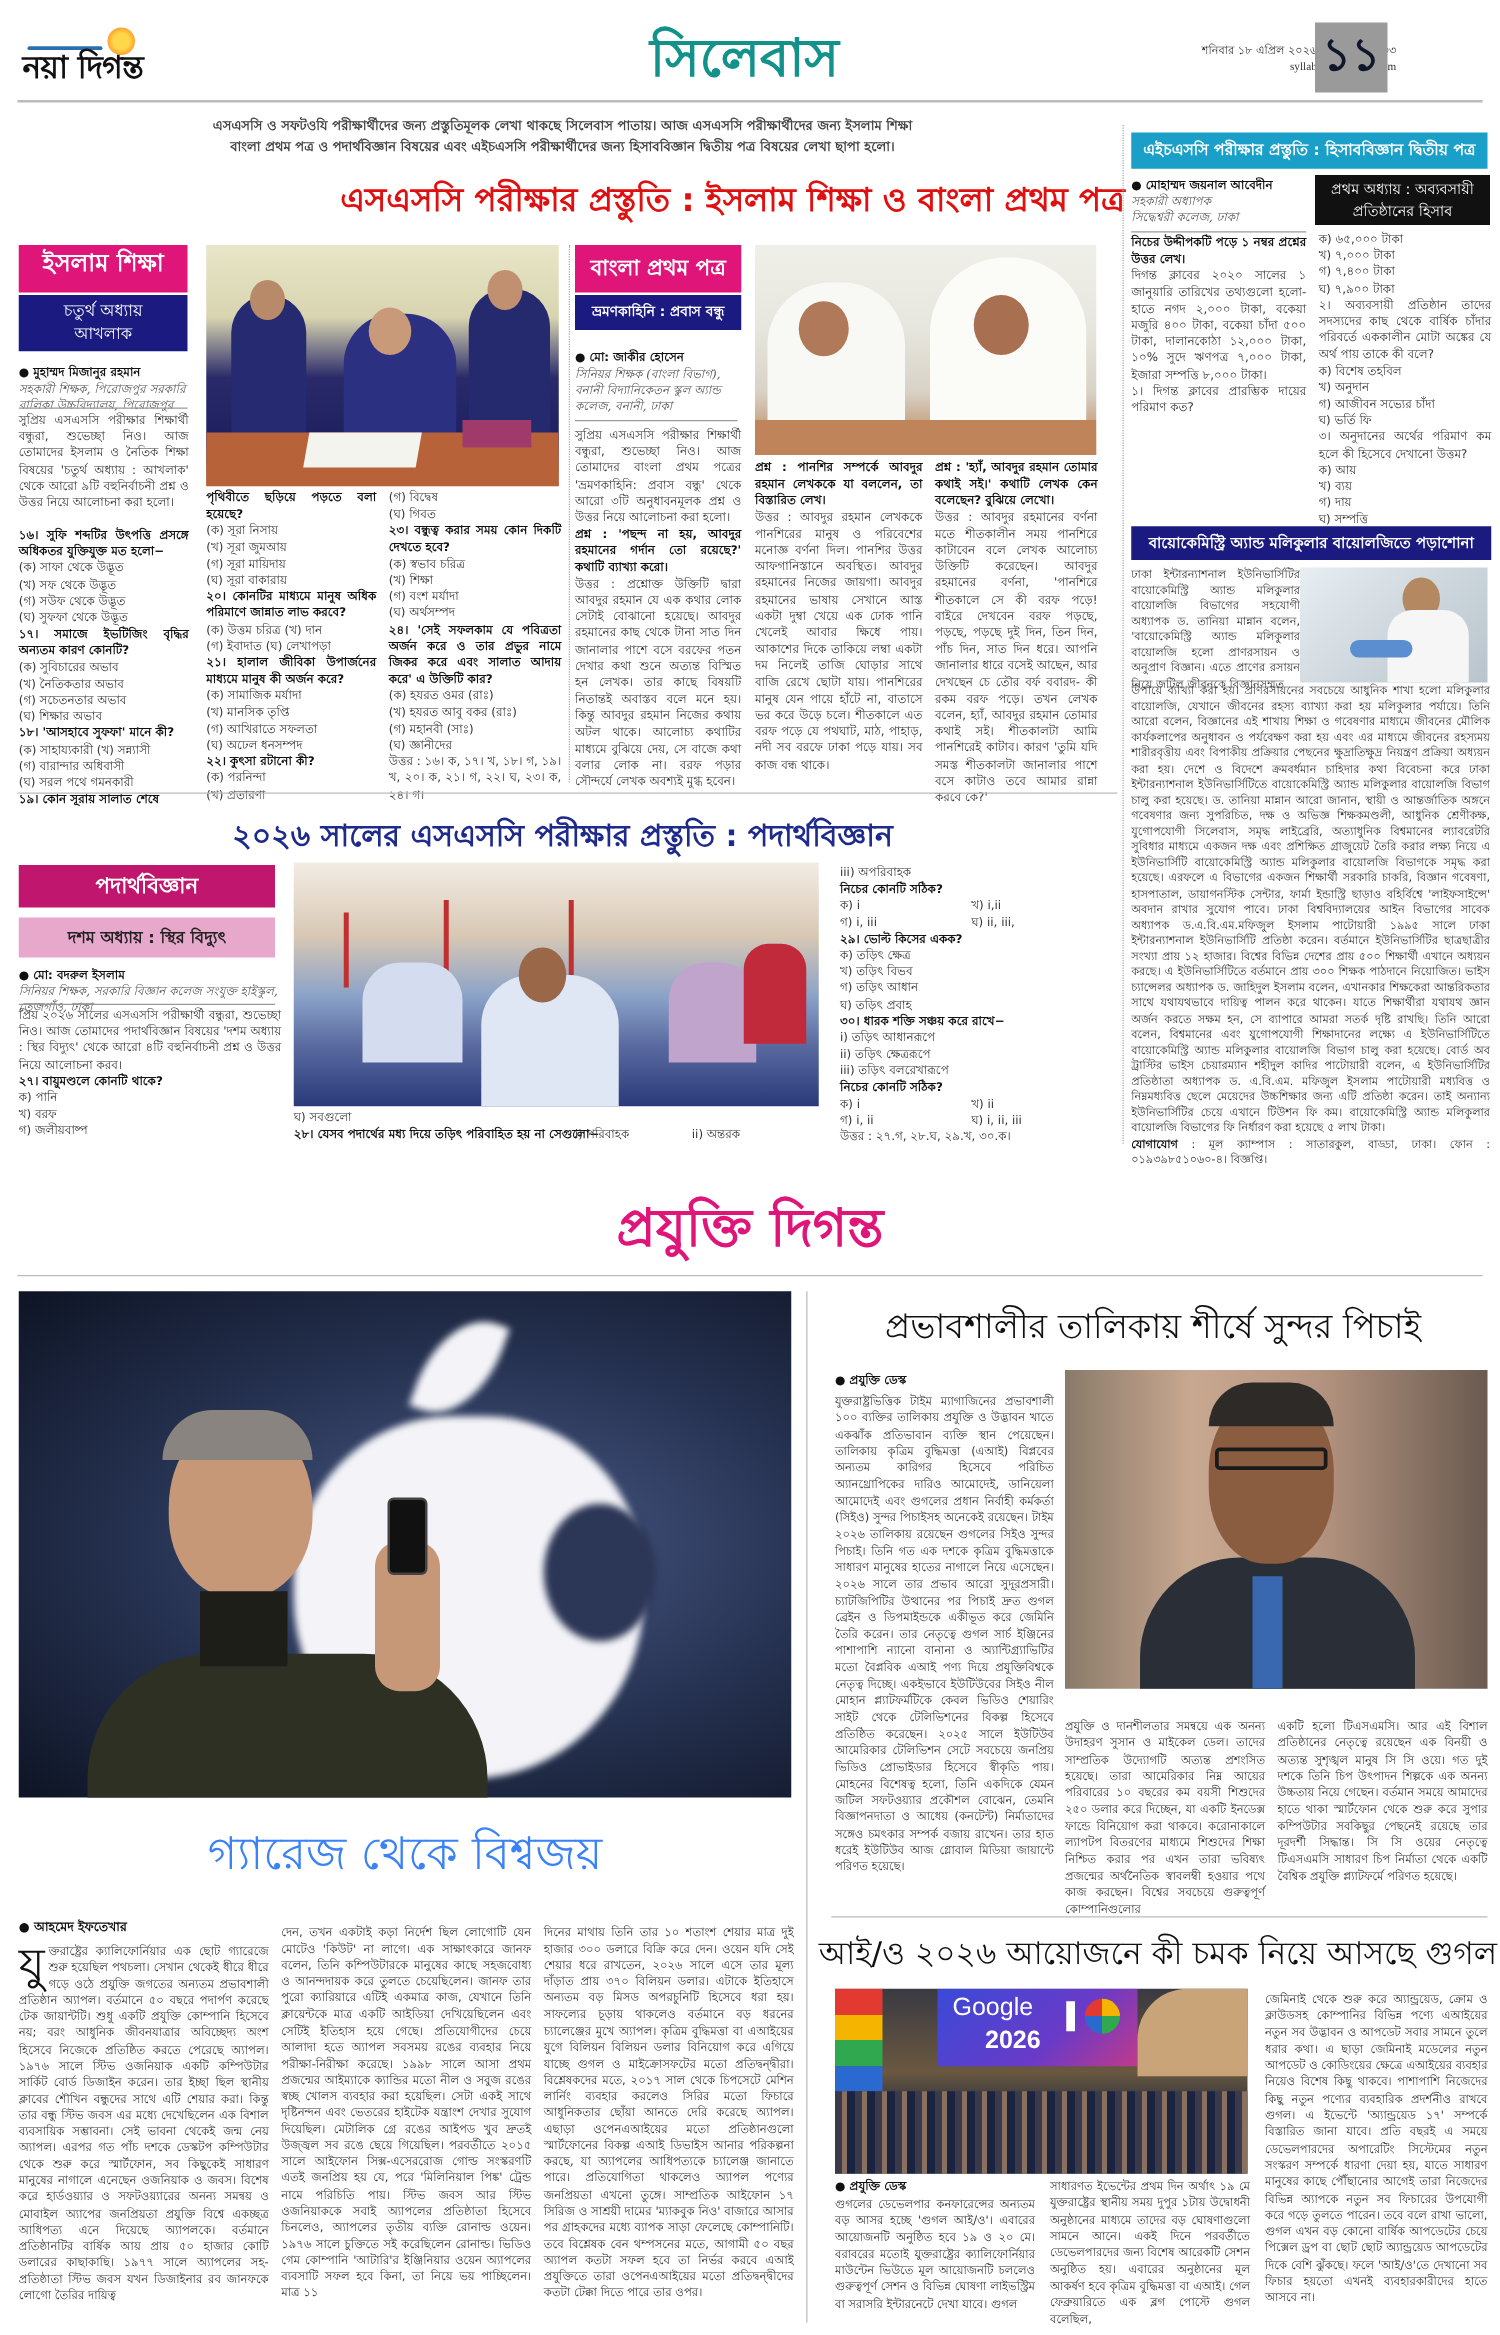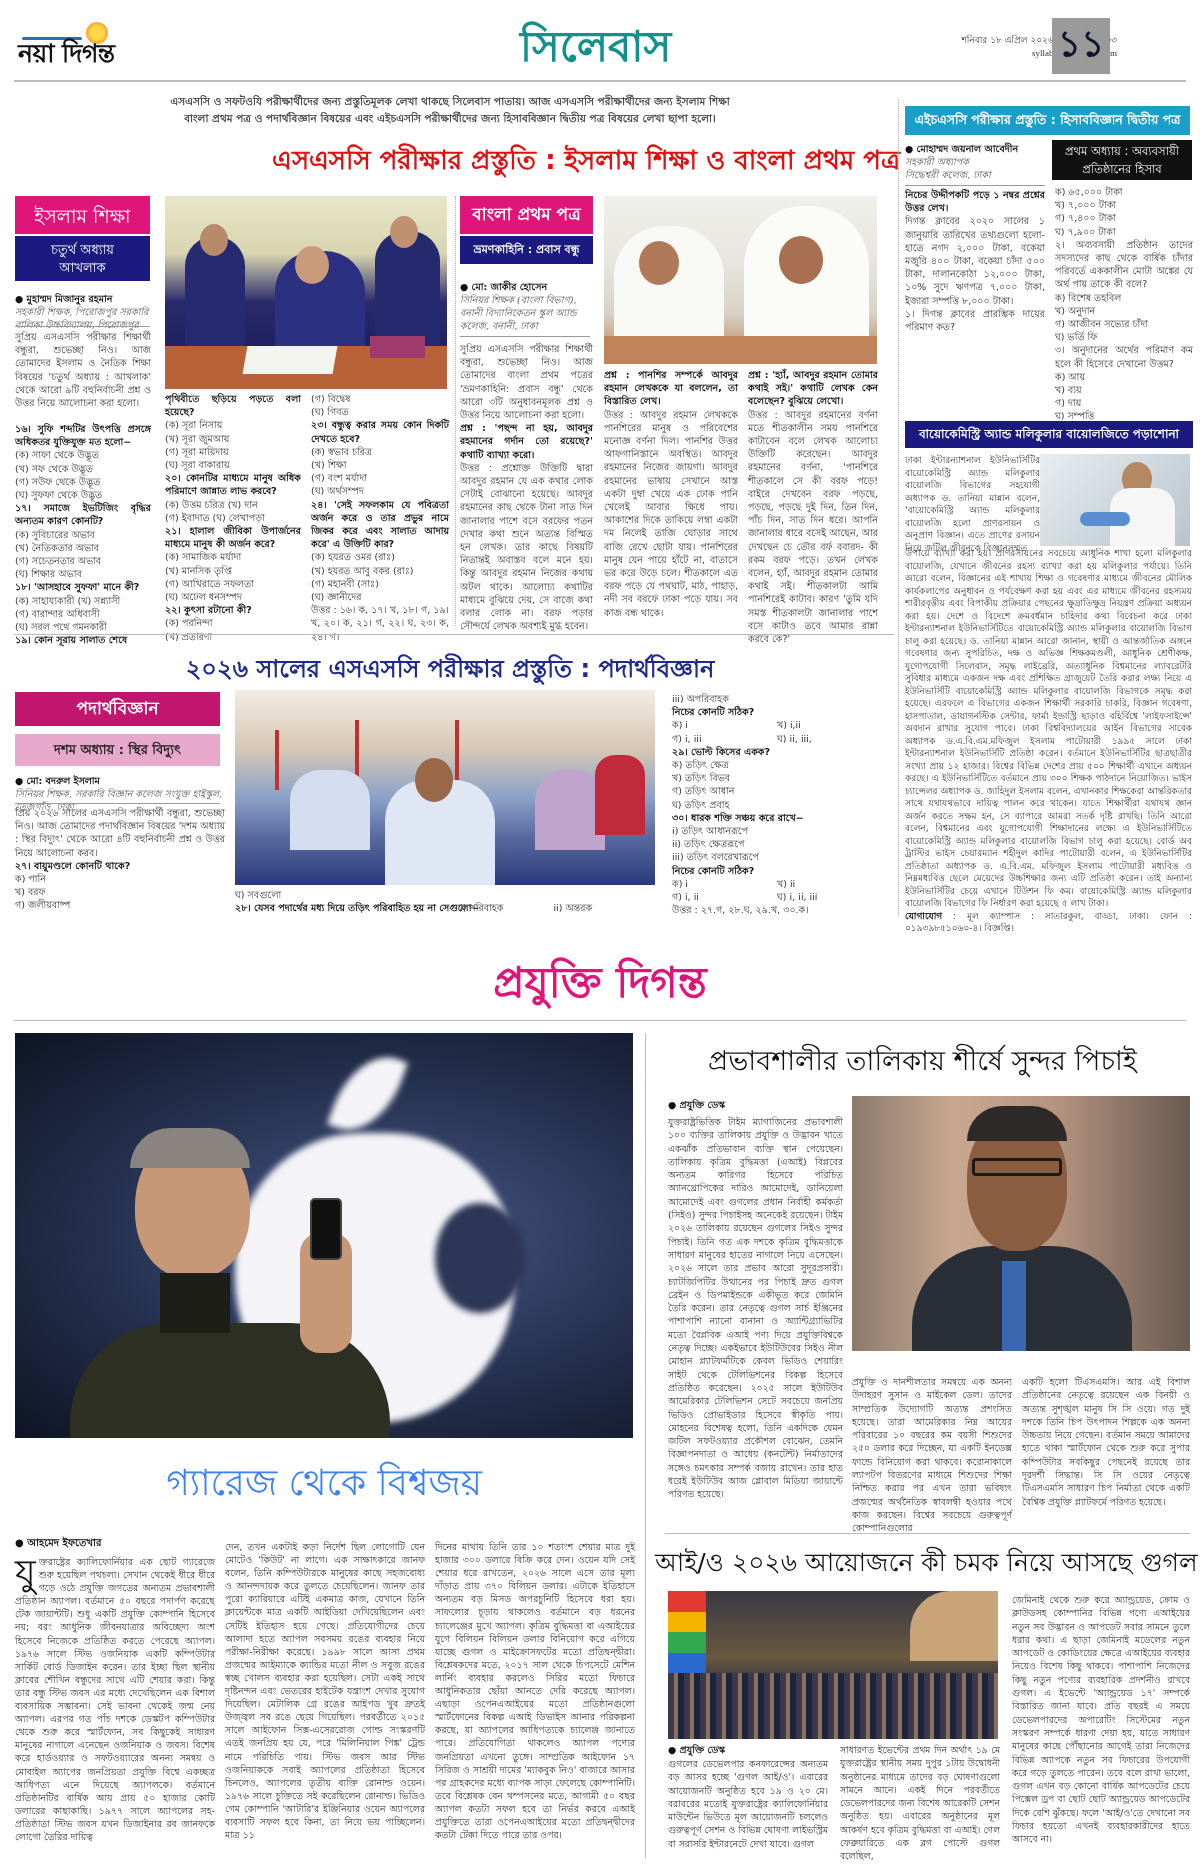--- a/index.html
+++ b/index.html
@@ -36,21 +36,21 @@
 <div class="hr" style="left:14px;top:80px;width:1172px;height:2px;background:#bbb;"></div>
 
 <div class="abs" style="left:60px;top:93px;width:780px;text-align:center;font-size:10.5px;line-height:17px;color:#444;font-weight:bold;">
   <div>এসএসসি ও সফটওযি পরীক্ষার্থীদের জন্য প্রস্তুতিমূলক লেখা থাকছে সিলেবাস পাতায়। আজ এসএসসি পরীক্ষার্থীদের জন্য ইসলাম শিক্ষা</div>
   <div>বাংলা প্রথম পত্র ও পদার্থবিজ্ঞান বিষয়ের এবং এইচএসসি পরীক্ষার্থীদের জন্য হিসাববিজ্ঞান দ্বিতীয় পত্র বিষয়ের লেখা ছাপা হলো।</div>
 </div>
 <div class="abs" style="left:0;top:140px;width:900px;text-align:right;font-size:26px;font-weight:bold;color:#e01010;white-space:nowrap;">এসএসসি পরীক্ষার প্রস্তুতি : ইসলাম শিক্ষা ও বাংলা প্রথম পত্র</div>
 
 <div class="vdot" style="left:898px;top:100px;height:815px;"></div>
 
-<div class="abs" style="left:15px;top:196px;width:135px;height:38px;background:#e0157a;color:#fff;font-size:19px;font-weight:normal;display:flex;align-items:flex-end;justify-content:center;">
+<div class="abs" style="left:15px;top:196px;width:135px;height:38px;background:#e0157a;color:#fff;font-size:19px;font-weight:bold;display:flex;align-items:flex-start;justify-content:center;">
   <span>ইসলাম শিক্ষা</span>
 </div>
 <div class="abs" style="left:15px;top:236px;width:135px;height:45px;background:#1a1a80;color:#fff;font-size:13px;text-align:center;line-height:18px;padding-top:5px;">
   <div>চতুর্থ অধ্যায়</div>
   <div>আখলাক</div>
 </div>
 <div class="abs author" style="left:15px;top:292px;width:140px;">
   <div class="name">মুহাম্মদ মিজানুর রহমান</div>
   <div class="role">সহকারী শিক্ষক, পিরোজপুর সরকারি বালিকা উচ্চবিদ্যালয়, পিরোজপুর</div>
 </div>
@@ -317,20 +317,26 @@
 <div class="hr" style="left:665px;top:1533px;width:525px;background:#bbb;"></div>
 
 <div class="abs" style="left:655px;top:1543px;width:535px;text-align:center;font-size:25px;color:#111;white-space:nowrap;">আই/ও ২০২৬ আয়োজনে কী চমক নিয়ে আসছে গুগল</div>
 <div class="photo" style="left:668px;top:1591px;width:330px;height:148px;background:linear-gradient(180deg,#3a3a42 0%,#6a5840 45%,#2a3040 65%,#4a5060 100%);">
   <div class="abs" style="left:0;top:0;width:38px;height:82px;display:flex;flex-direction:column;">
     <div style="flex:1;background:#e23a30;"></div>
       <div style="flex:1;background:#f4b400;"></div>
       <div style="flex:1;background:#2fa84f;"></div>
       <div style="flex:1;background:#2a6ad0;"></div>
   </div>
+  <div class="abs" style="left:82px;top:0;width:160px;height:62px;background:linear-gradient(135deg,#3a4ad8 0%,#6a3ac8 60%,#c03a8a 100%);">
+    <span class="abs" style="left:12px;top:4px;color:#fff;font-size:20px;font-family:'Liberation Sans',sans-serif;">Google</span>
+    <span class="abs" style="left:38px;top:30px;color:#fff;font-size:20px;font-weight:bold;font-family:'Liberation Sans',sans-serif;">2026</span>
+    <div class="abs" style="left:103px;top:10px;width:7px;height:24px;background:#fff;"></div>
+    <div class="abs" style="left:118px;top:8px;width:28px;height:28px;border-radius:50%;background:conic-gradient(#f4b400 0 25%,#2fa84f 25% 50%,#2a6ad0 50% 75%,#e23a30 75% 100%);"></div>
+  </div>
   <div class="abs" style="left:242px;top:0;width:88px;height:70px;background:#c8a478;border-radius:40px 0 0 0;"></div>
   <div class="abs" style="left:0;top:82px;width:330px;height:66px;background:repeating-linear-gradient(90deg,#3a3a4a 0 6px,#8a7060 6px 10px,#1a2440 10px 16px);"></div>
 </div>
 <div class="abs txt" style="left:1012px;top:1593px;width:178px;font-size:9.2px;line-height:13.3px;">জেমিনাই থেকে শুরু করে অ্যান্ড্রয়েড, ক্রোম ও ক্লাউডসহ কোম্পানির বিভিন্ন পণ্যে এআইয়ের নতুন সব উদ্ভাবন ও আপডেট সবার সামনে তুলে ধরার কথা। এ ছাড়া জেমিনাই মডেলের নতুন আপডেট ও কোডিংয়ের ক্ষেত্রে এআইয়ের ব্যবহার নিয়েও বিশেষ কিছু থাকবে। পাশাপাশি নিজেদের কিছু নতুন পণ্যের ব্যবহারিক প্রদর্শনীও রাখবে গুগল। এ ইভেন্টে 'অ্যান্ড্রয়েড ১৭' সম্পর্কে বিস্তারিত জানা যাবে। প্রতি বছরই এ সময়ে ডেভেলপারদের অপারেটিং সিস্টেমের নতুন সংস্করণ সম্পর্কে ধারণা দেয়া হয়, যাতে সাধারণ মানুষের কাছে পৌঁছানোর আগেই তারা নিজেদের বিভিন্ন অ্যাপকে নতুন সব ফিচারের উপযোগী করে গড়ে তুলতে পারেন। তবে বলে রাখা ভালো, গুগল এখন বড় কোনো বার্ষিক আপডেটের চেয়ে পিক্সেল ড্রপ বা ছোট ছোট অ্যান্ড্রয়েড আপডেটের দিকে বেশি ঝুঁকছে। ফলে 'আই/ও'তে দেখানো সব ফিচার হয়তো এখনই ব্যবহারকারীদের হাতে আসবে না।</div>
 <div class="abs author" style="left:668px;top:1743px;">
   <div class="name">প্রযুক্তি ডেস্ক</div>
 </div>
 <div class="abs txt" style="left:668px;top:1757px;width:160px;font-size:9.2px;line-height:13.3px;">গুগলের ডেভেলপার কনফারেন্সের অন্যতম বড় আসর হচ্ছে 'গুগল আই/ও'। এবারের আয়োজনটি অনুষ্ঠিত হবে ১৯ ও ২০ মে। বরাবরের মতোই যুক্তরাষ্ট্রের ক্যালিফোর্নিয়ার মাউন্টেন ভিউতে মূল আয়োজনটি চললেও গুরুত্বপূর্ণ সেশন ও বিভিন্ন ঘোষণা লাইভস্ট্রিম বা সরাসরি ইন্টারনেটে দেখা যাবে। গুগল</div>
 <div class="abs txt" style="left:840px;top:1743px;width:160px;font-size:9.2px;line-height:13.3px;">সাধারণত ইভেন্টের প্রথম দিন অর্থাৎ ১৯ মে যুক্তরাষ্ট্রের স্থানীয় সময় দুপুর ১টায় উদ্বোধনী অনুষ্ঠানের মাধ্যমে তাদের বড় ঘোষণাগুলো সামনে আনে। একই দিনে পরবর্তীতে ডেভেলপারদের জন্য বিশেষ আরেকটি সেশন অনুষ্ঠিত হয়। এবারের অনুষ্ঠানের মূল আকর্ষণ হবে কৃত্রিম বুদ্ধিমত্তা বা এআই। গেল ফেব্রুয়ারিতে এক ব্লগ পোস্টে গুগল বলেছিল,</div>
 

